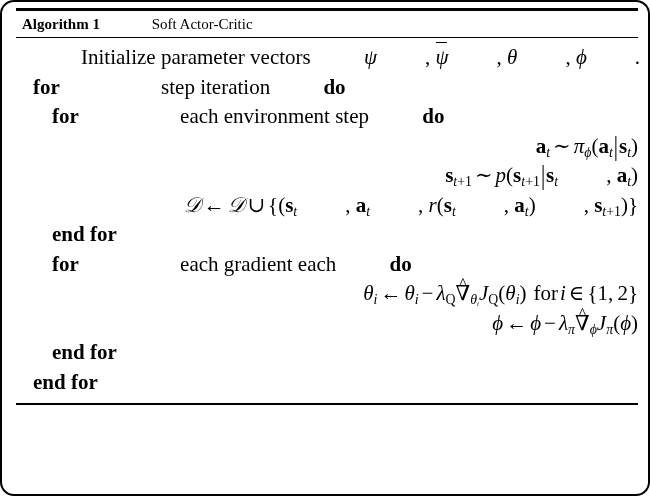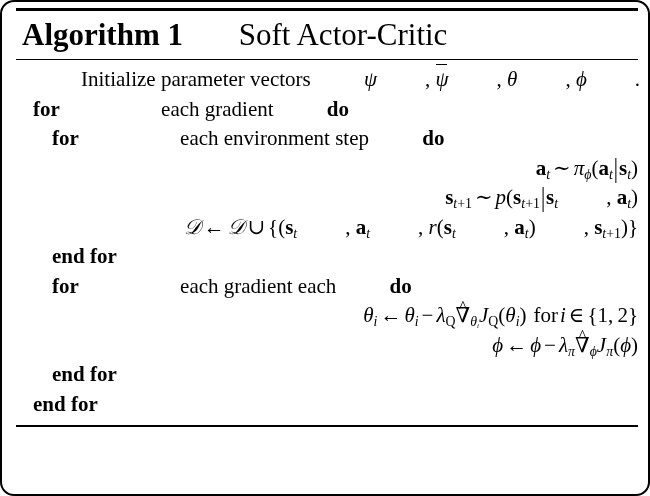--- a/index.html
+++ b/index.html
@@ -41,21 +41,21 @@
     background: #000000;
     width: 100%;
   }
   .rule-thin {
     height: 1.5px;
     background: #000000;
     width: 100%;
   }
 
   .alg-title {
-    font-size: 31px;
+    font-size: 15px;
     line-height: 1.38;
     padding: 3px 0 2px 6px;
     white-space: nowrap;
   }
   .alg-title .kw { font-weight: bold; }
 
   .alg-body {
     padding-top: 5px;
     padding-bottom: 6px;
   }
@@ -142,21 +142,21 @@
     <div class="rule-thick"></div>
 
     <div class="alg-title"><span class="kw">Algorithm 1</span><span class="mup">&nbsp;</span><span>Soft Actor-Critic</span></div>
 
     <div class="rule-thin"></div>
 
     <div class="alg-body">
 
       <div class="line ind1"><span class="mup">Initialize parameter vectors</span><span class="mup">&nbsp;</span><span class="mi">ψ</span><span class="mup">,&nbsp;</span><span class="mi bar">ψ</span><span class="mup">,&nbsp;</span><span class="mi">θ</span><span class="mup">,&nbsp;</span><span class="mi">ϕ</span><span class="mup">.</span></div>
 
-      <div class="line ind1"><span class="kw">for</span><span class="mup">&nbsp;</span><span class="mup">each gradient</span><span class="mup">&nbsp;</span><span class="kw">do</span></div>
+      <div class="line ind1"><span class="kw">for</span><span class="mup">&nbsp;</span><span class="mup">step iteration</span><span class="mup">&nbsp;</span><span class="kw">do</span></div>
 
       <div class="line ind2"><span class="kw">for</span><span class="mup">&nbsp;</span><span class="mup">each environment step</span><span class="mup">&nbsp;</span><span class="kw">do</span></div>
 
       <div class="line ind3"><span class="bf">a</span><sub class="s">t</sub><span class="op">∼</span><span class="mi">π</span><sub class="s">ϕ</sub><span class="paren">(</span><span class="bf">a</span><sub class="s">t</sub><span class="mid">|</span><span class="bf">s</span><sub class="s">t</sub><span class="paren">)</span></div>
 
       <div class="line ind3"><span class="bf">s</span><sub class="sup-up"><span class="mi">t</span>+1</sub><span class="op">∼</span><span class="mi">p</span><span class="paren">(</span><span class="bf">s</span><sub class="sup-up"><span class="mi">t</span>+1</sub><span class="mid">|</span><span class="bf">s</span><sub class="s">t</sub><span class="mup">,&nbsp;</span><span class="bf">a</span><sub class="s">t</sub><span class="paren">)</span></div>
 
       <div class="line ind3"><span class="mi">𝒟</span><span class="op">←</span><span class="mi">𝒟</span><span class="op">∪</span><span class="paren">{(</span><span class="bf">s</span><sub class="s">t</sub><span class="mup">,&nbsp;</span><span class="bf">a</span><sub class="s">t</sub><span class="mup">,&nbsp;</span><span class="mi">r</span><span class="paren">(</span><span class="bf">s</span><sub class="s">t</sub><span class="mup">,&nbsp;</span><span class="bf">a</span><sub class="s">t</sub><span class="paren">)</span><span class="mup">,&nbsp;</span><span class="bf">s</span><sub class="sup-up"><span class="mi">t</span>+1</sub><span class="paren">)}</span></div>
 
       <div class="line ind2"><span class="kw">end for</span></div>

